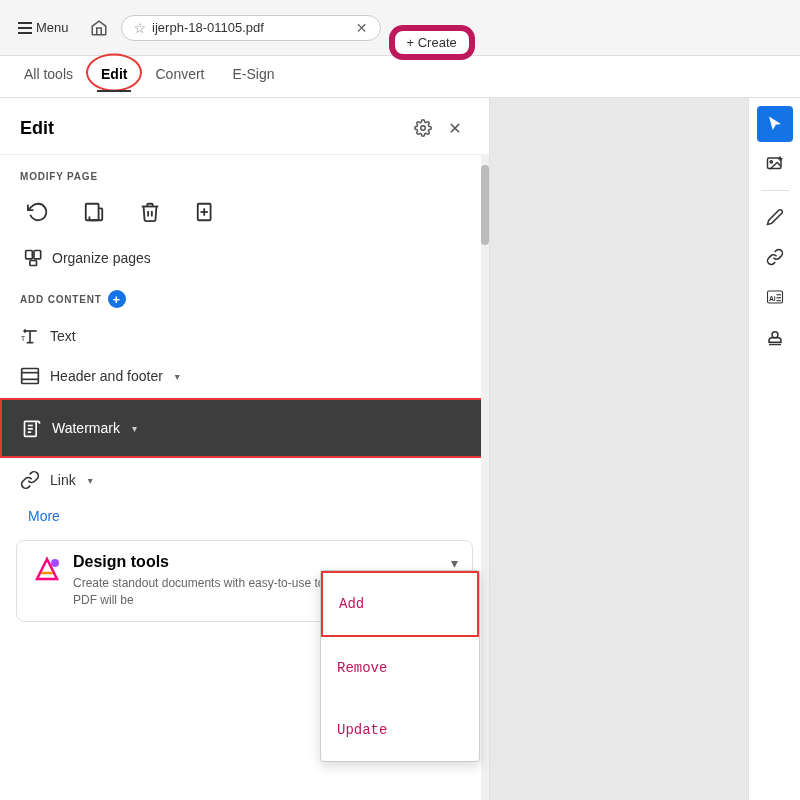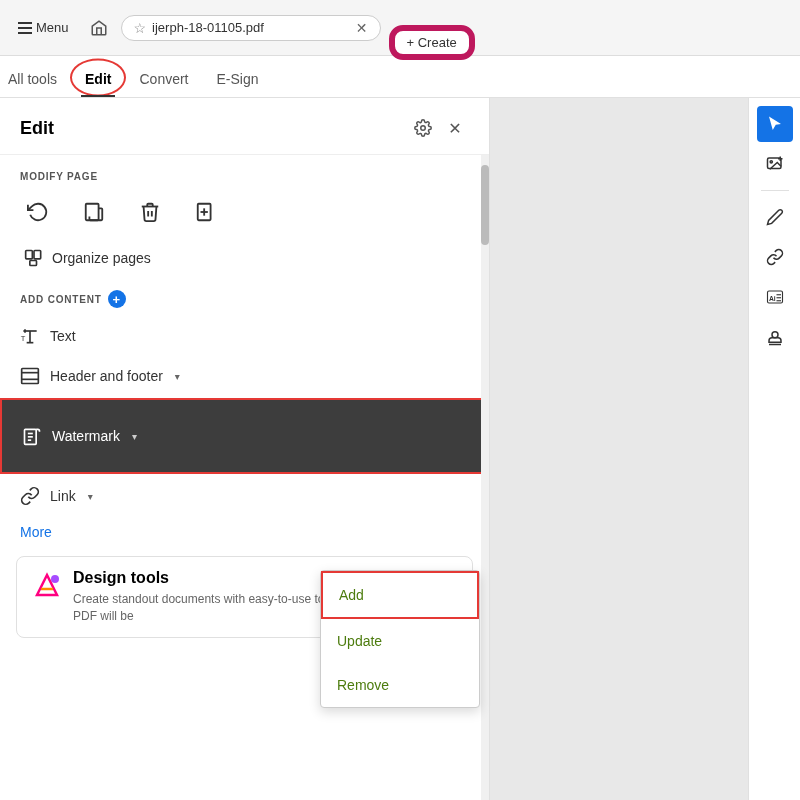--- a/index.html
+++ b/index.html
@@ -80,22 +80,22 @@
       cursor: pointer;
       color: #333;
       margin-top: 29px;
     }
 
     
     .tool-tabs {
       background: #fff;
       border-bottom: 1px solid #e0e0e0;
       display: flex;
-      align-items: flex-end;
-      padding: 0 4px;
+      align-items: flex-start;
+      padding: 0 20px;
       height: 42px;
       gap: 20px;
     }
     .tool-tab {
       font-size: 14px;
       color: #555;
       cursor: pointer;
       padding: 10px 4px;
       position: relative;
     }
@@ -266,21 +266,21 @@
       font-size: 10px;
       color: #666;
       margin-left: 2px;
     }
 
     
     .watermark-item {
       display: flex;
       align-items: center;
       gap: 10px;
-      padding: 26px 20px;
+      padding: 18px 20px;
       cursor: pointer;
       font-size: 14px;
       background: #3d3d3d;
       color: #fff;
       margin: 2px 0;
       position: relative;
       border: 2px solid #e53935;
     }
     .watermark-item-icon {
       width: 20px;
@@ -298,24 +298,25 @@
       left: 320px;
       top: 570px;
       background: #fff;
       border: 1px solid #ccc;
       border-radius: 4px;
       box-shadow: 0 4px 12px rgba(0,0,0,0.15);
       width: 160px;
       z-index: 100;
     }
     .dropdown-item {
-      padding: 14px 16px;
+      padding: 23px 16px;
       font-size: 14px;
-      color: #4d7c0f;
-      cursor: pointer;
+      color: #be185d;
+      cursor: pointer;
+      font-family: Liberation Mono, monospace;
     }
     .dropdown-item.highlighted {
       border: 2px solid #e53935;
       margin: 0;
     }
 
     
     .design-tools-card {
       margin: 8px 16px;
       border: 1px solid #e0e0e0;
@@ -410,21 +411,21 @@
       position: absolute;
       right: 0;
       top: 10px;
       width: 8px;
       height: 80px;
       background: #bbb;
       border-radius: 4px;
     }
 
     .more-link {
-      padding: 8px 20px;
+      padding: 8px 28px;
       font-size: 14px;
       color: #1473e6;
       cursor: pointer;
     }
   </style>
 </head>
 <body>
 
 <div class="browser-bar">
   <div class="browser-menu-btn">
@@ -669,18 +670,18 @@
     </div>
   </div>
 
 </div>
 
 <div class="dropdown-menu">
   <div class="dropdown-item highlighted">
     <span>Add</span>
   </div>
   <div class="dropdown-item">
+    <span>Remove</span>
+  </div>
+  <div class="dropdown-item">
     <span>Update</span>
   </div>
-  <div class="dropdown-item">
-    <span>Remove</span>
-  </div>
 </div>
 
 </body></html>

